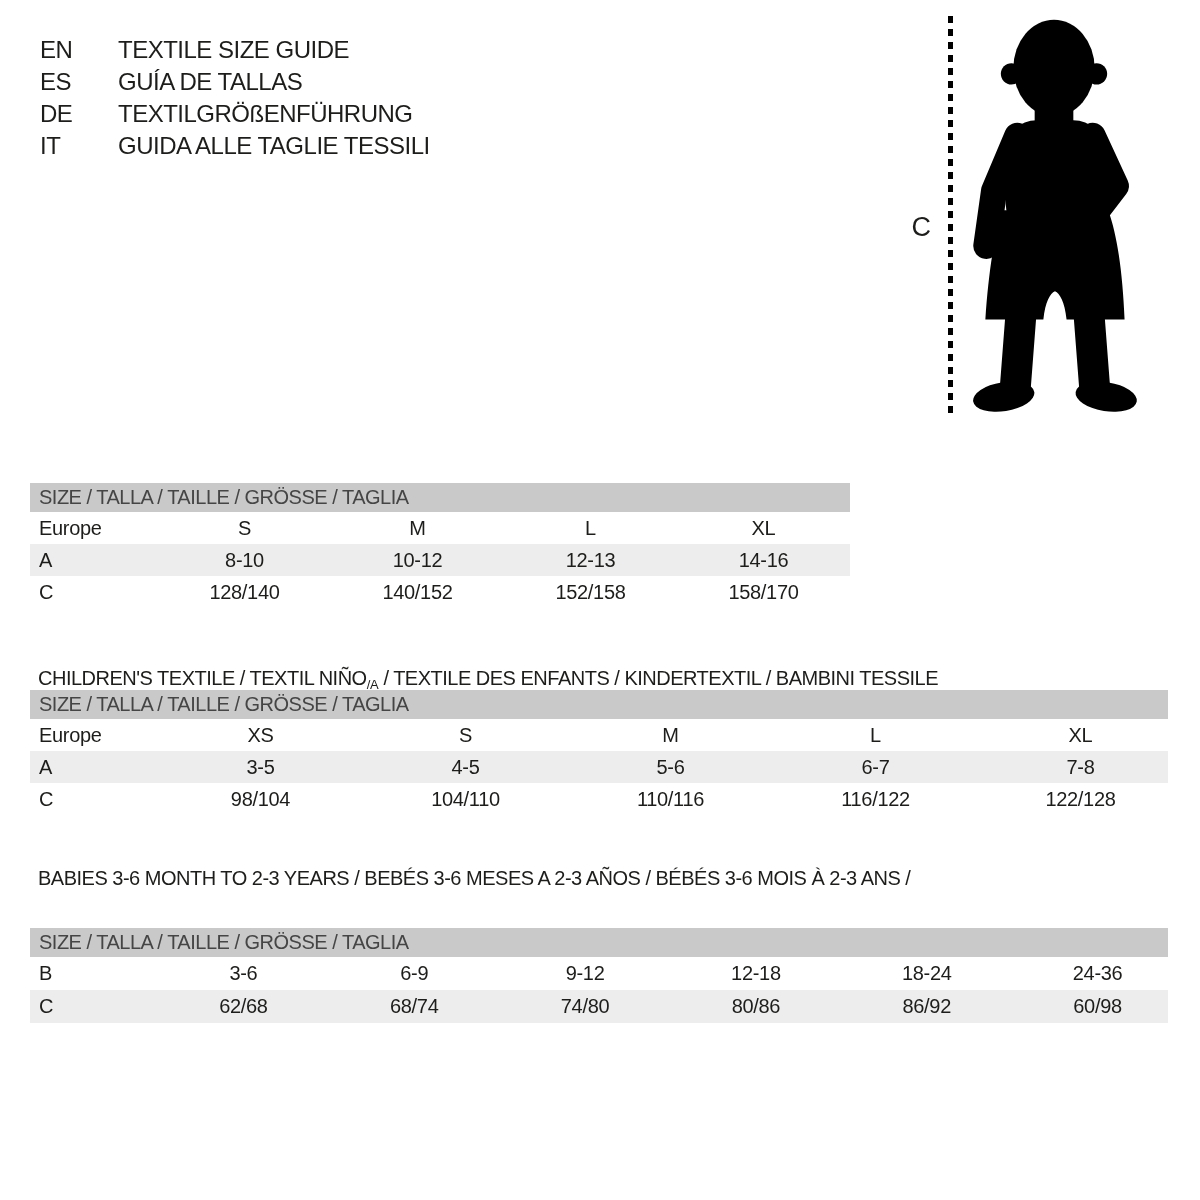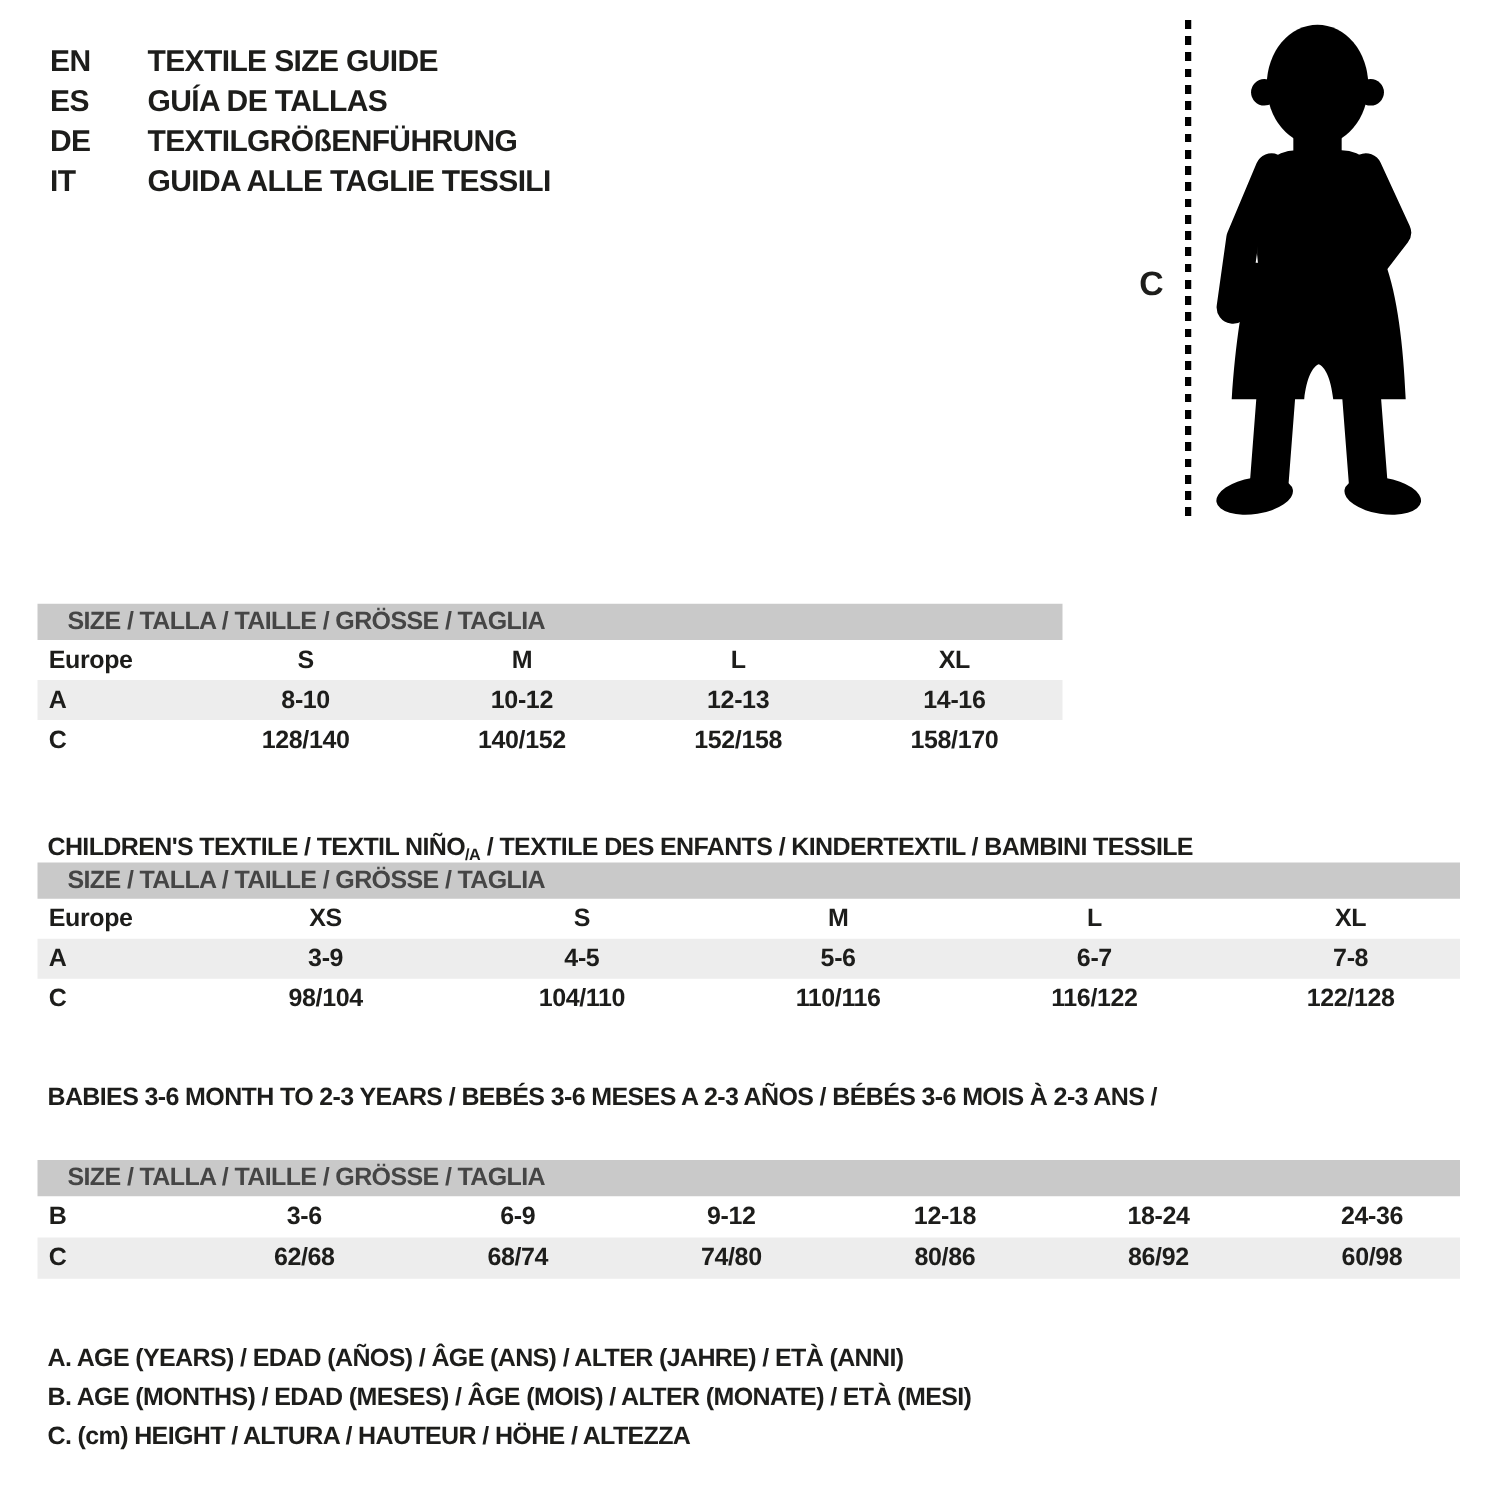--- a/index.html
+++ b/index.html
@@ -1,18 +1,18 @@
 <!DOCTYPE html>
 <html><head>
 <meta charset="utf-8">
 <style>
   html,body { margin:0; padding:0; background:#ffffff; }
   .page {
     position:relative; width:1168px; height:1200px; background:#ffffff;
-    font-family:"Liberation Sans", sans-serif; font-weight:bold;
+    font-family:"Liberation Sans", sans-serif; font-weight:normal;
     color:#1d1d1b; letter-spacing:-0.3px; overflow:hidden;
   }
 
   
   .lang-block { position:absolute; left:40px; top:34px; }
   .lang-row { display:flex; height:32px; align-items:center; font-size:24px; letter-spacing:-0.5px; }
   .lang-code { width:78px; flex:0 0 78px; }
 
   
   .meas-line {
@@ -24,21 +24,21 @@
 
   
   .tbl-title { position:absolute; left:38px; font-size:20px; letter-spacing:-0.5px; white-space:nowrap; }
   .tbl-title .subsized { font-size:13px; vertical-align:-4px; letter-spacing:-0.3px; }
   .title-2line { line-height:33px;margin-top:16px; }
 
   
   .size-table { position:absolute; left:30px; }
   .size-bar {
     height:29px; background:#c9c9c9; color:#454545;
-    display:flex; align-items:center; padding-left:24px; font-size:20px; letter-spacing:-0.5px;
+    display:flex; align-items:center; padding-left:9px; font-size:20px; letter-spacing:-0.5px;
   }
   .trow { display:grid; height:32px; align-items:center; font-size:20px; }
   .t3 .trow { height:33px; }
   .t1 .trow { grid-template-columns:128px repeat(4, 1fr); }
   .t2 .trow { grid-template-columns:128px repeat(5, 1fr); }
   .t3 .trow { grid-template-columns:128px repeat(6, 1fr); }
   .trow .rlabel { padding-left:9px; text-align:left; }
   .trow .val { text-align:center; }
   .stripe { background:#ededed; }
 
@@ -121,21 +121,21 @@
     <div class="trow">
       <span class="rlabel">Europe</span>
       <span class="val">XS</span>
       <span class="val">S</span>
       <span class="val">M</span>
       <span class="val">L</span>
       <span class="val">XL</span>
     </div>
     <div class="trow stripe">
       <span class="rlabel">A</span>
-      <span class="val">3-9</span>
+      <span class="val">3-5</span>
       <span class="val">4-5</span>
       <span class="val">5-6</span>
       <span class="val">6-7</span>
       <span class="val">7-8</span>
     </div>
     <div class="trow">
       <span class="rlabel">C</span>
       <span class="val">98/104</span>
       <span class="val">104/110</span>
       <span class="val">110/116</span>
@@ -162,19 +162,14 @@
       <span class="rlabel">C</span>
       <span class="val">62/68</span>
       <span class="val">68/74</span>
       <span class="val">74/80</span>
       <span class="val">80/86</span>
       <span class="val">86/92</span>
       <span class="val">60/98</span>
     </div>
   </div>
 
-  <div class="legend">
-    <div>A. AGE (YEARS) / EDAD (AÑOS) / ÂGE (ANS) / ALTER (JAHRE) / ETÀ (ANNI)</div>
-    <div>B. AGE (MONTHS) / EDAD (MESES) / ÂGE (MOIS) / ALTER (MONATE) / ETÀ (MESI)</div>
-    <div>C. (cm) HEIGHT / ALTURA / HAUTEUR / HÖHE / ALTEZZA</div>
-  </div>
 
 </div>
 
 </body></html>

